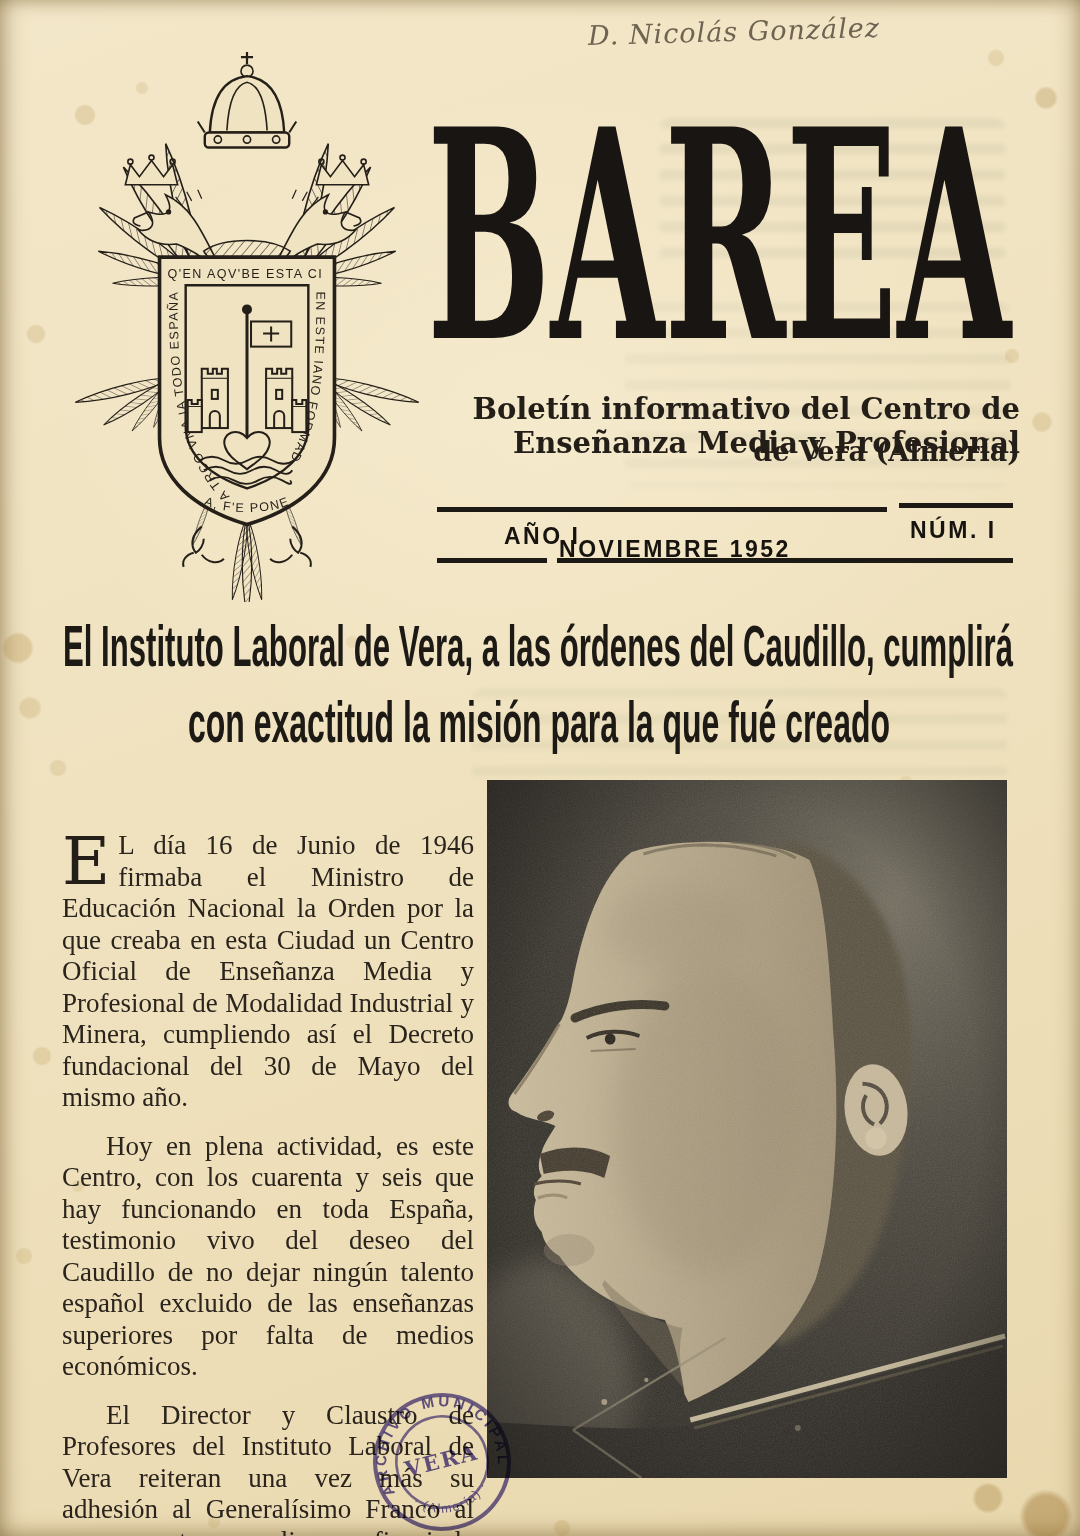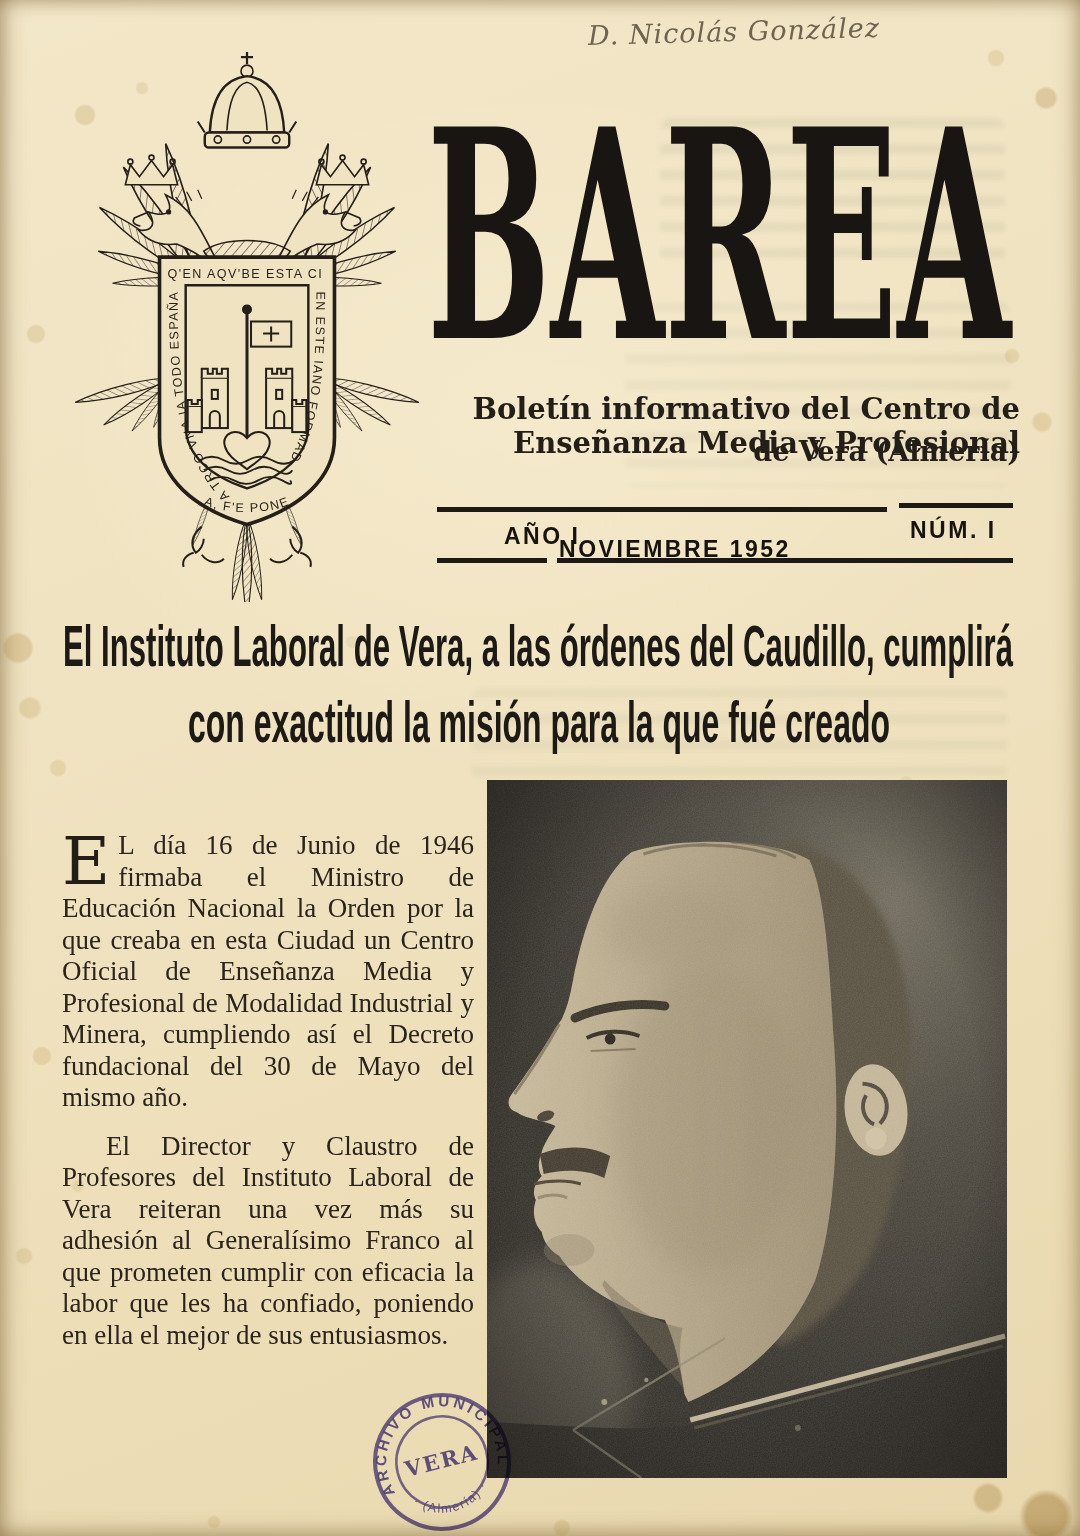--- a/index.html
+++ b/index.html
@@ -205,20 +205,21 @@
   <div class="abs rule" id="ruleBA"></div>
   <div class="abs rule" id="ruleBB"></div>
 
   <svg class="abs" id="headline" width="1080" height="160" viewBox="0 0 1080 160">
     <text x="63" y="64" font-family="Liberation Sans, sans-serif" font-weight="bold" font-size="58" textLength="950" lengthAdjust="spacingAndGlyphs" fill="#1d1915">El Instituto Laboral de Vera, a las órdenes del Caudillo, cumplirá</text>
     <text x="188" y="140" font-family="Liberation Sans, sans-serif" font-weight="bold" font-size="58" textLength="702" lengthAdjust="spacingAndGlyphs" fill="#1d1915">con exactitud la misión para la que fué creado</text>
   </svg>
 
   <div class="abs" id="col">
     <p><span class="dc">E</span><span>L día 16 de Junio de 1946 firmaba el Ministro de Educación Nacional la Orden por la que creaba en esta Ciudad un Centro Oficial de Enseñanza Media y Profesional de Modalidad Industrial y Minera, cumpliendo así el Decreto fundacional del 30 de Mayo del mismo año.</span></p>
+    <p class="ind">Hoy en plena actividad, es este Centro, con los cuarenta y seis que hay funcionando en toda España, testimonio vivo del deseo del Caudillo de no dejar ningún talento español excluido de las enseñanzas superiores por falta de medios económicos.</p>
     <p class="ind">El Director y Claustro de Profesores del Instituto Laboral de Vera reiteran una vez más su adhesión al Generalísimo Franco al que prometen cumplir con eficacia la labor que les ha confiado, poniendo en ella el mejor de sus entusiasmos.</p>
   </div>
 
   <svg class="abs" id="photo" width="520" height="698" viewBox="0 0 532 698" preserveAspectRatio="none">
     <defs>
       <radialGradient id="bgq" cx="78%" cy="18%" r="75%">
         <stop offset="0" stop-color="#6e695c"></stop>
         <stop offset="0.45" stop-color="#4a463e"></stop>
         <stop offset="1" stop-color="#302d28"></stop>
       </radialGradient>

